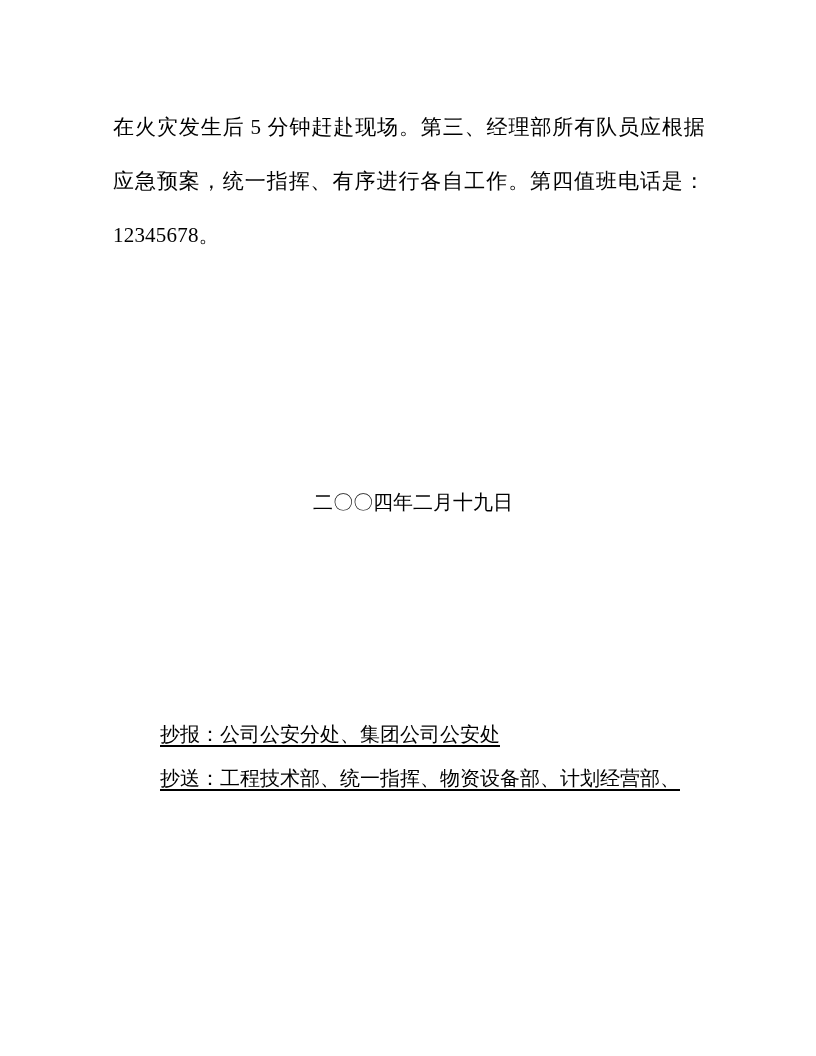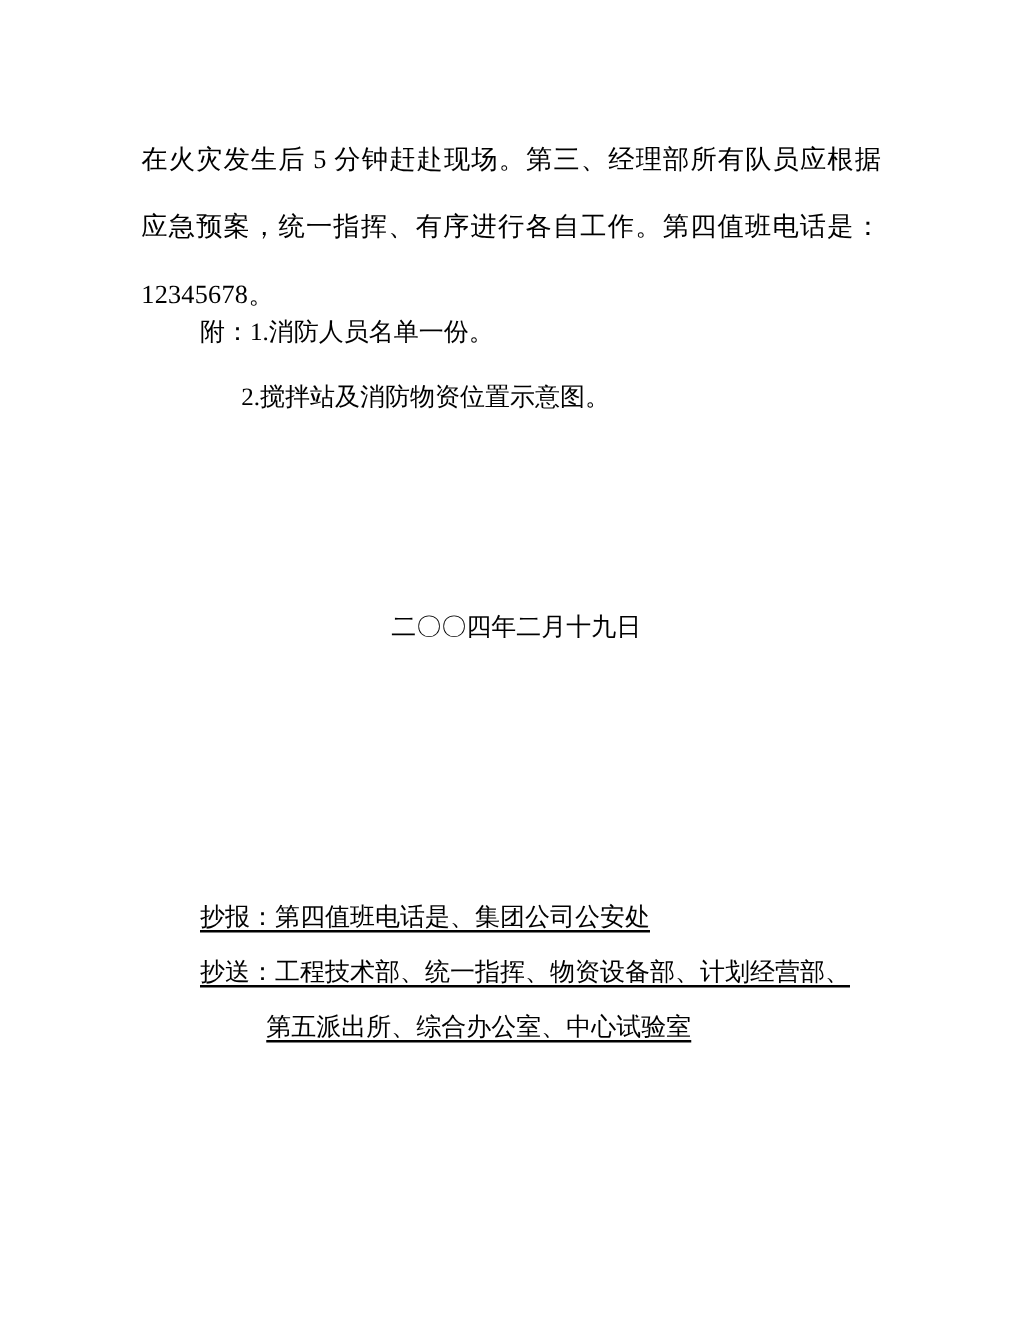--- a/index.html
+++ b/index.html
@@ -81,26 +81,21 @@
 </style>
 </head>
 <body>
 
 <div class="page">
 
   <div class="body-block">
     <p class="para">在火灾发生后 5 分钟赶赴现场。第三、经理部所有队员应根据应急预案，统一指挥、有序进行各自工作。第四值班电话是：12345678。</p>
   </div>
 
-  <div class="attach-block">
-    <p class="attach-line first">附：1.消防人员名单一份。</p>
-    <p class="attach-line second">2.搅拌站及消防物资位置示意图。</p>
-  </div>
 
   <div class="date-line">二〇〇四年二月十九日</div>
 
   <div class="dist-block">
-    <p class="dist-line"><span class="u">抄报：第四值班电话是、集团公司公安处</span></p>
+    <p class="dist-line"><span class="u">抄报：公司公安分处、集团公司公安处</span></p>
     <p class="dist-line"><span class="u">抄送：工程技术部、统一指挥、物资设备部、计划经营部、</span></p>
-    <p class="dist-line indent"><span class="u">第五派出所、综合办公室、中心试验室</span></p>
   </div>
 
 </div>
 
 </body></html>

